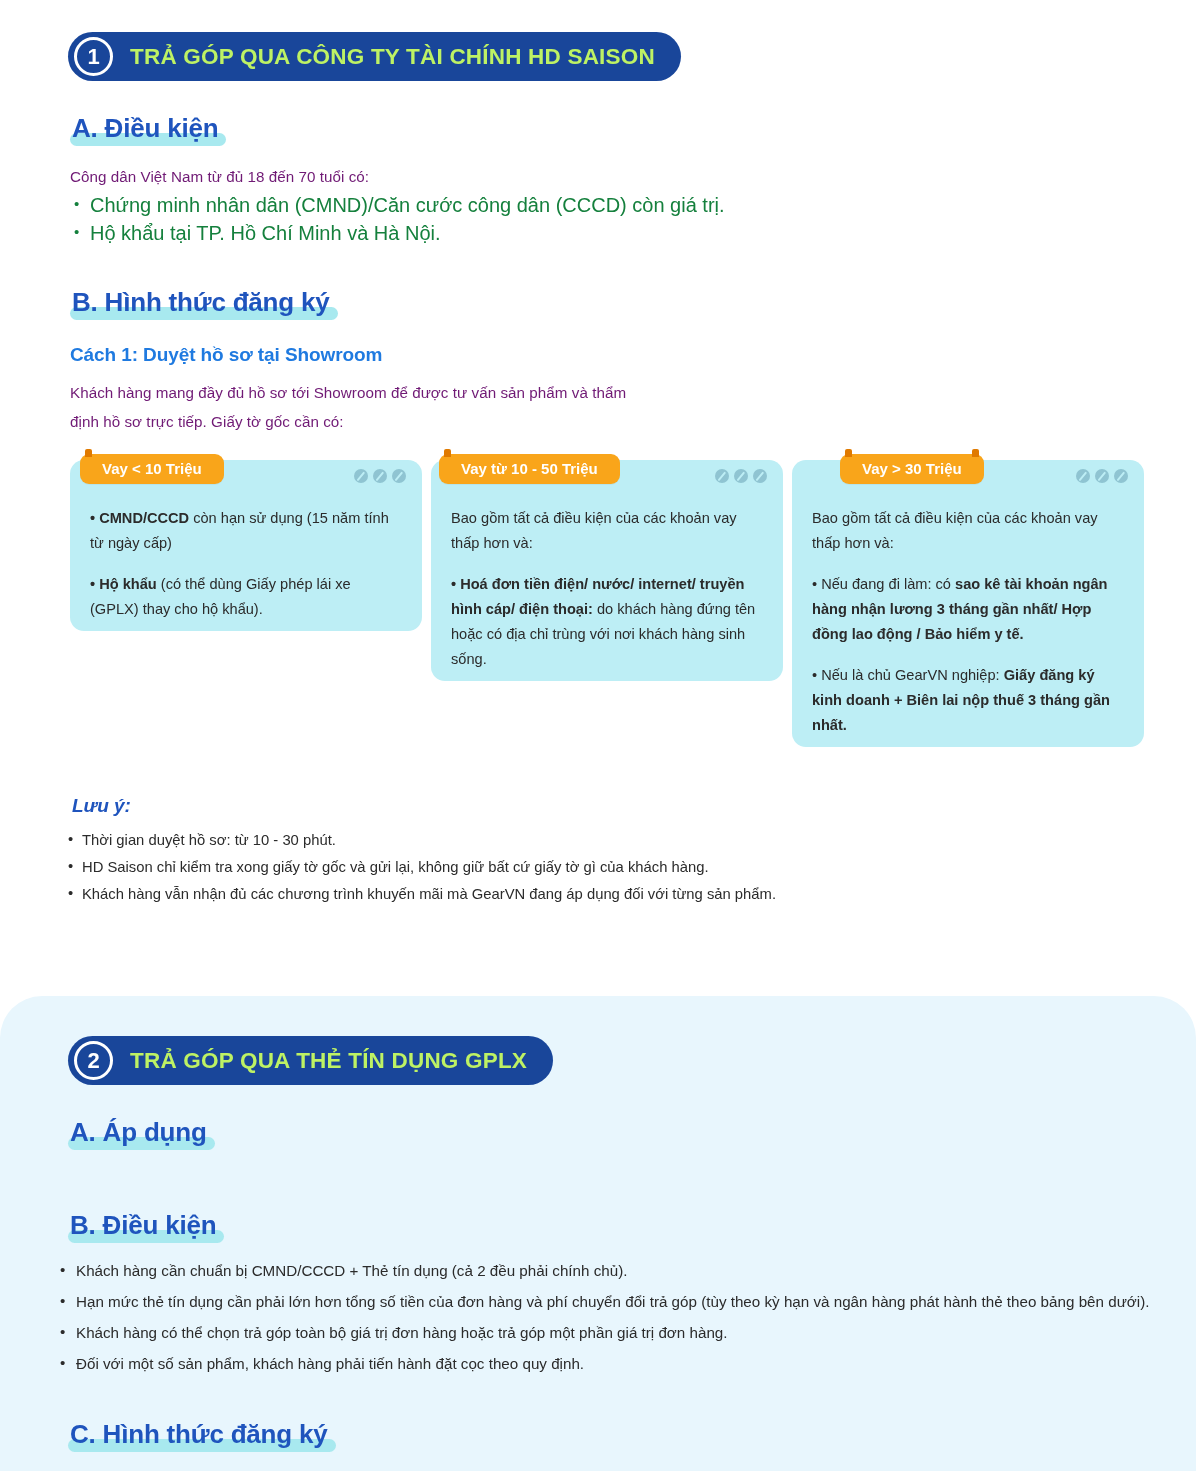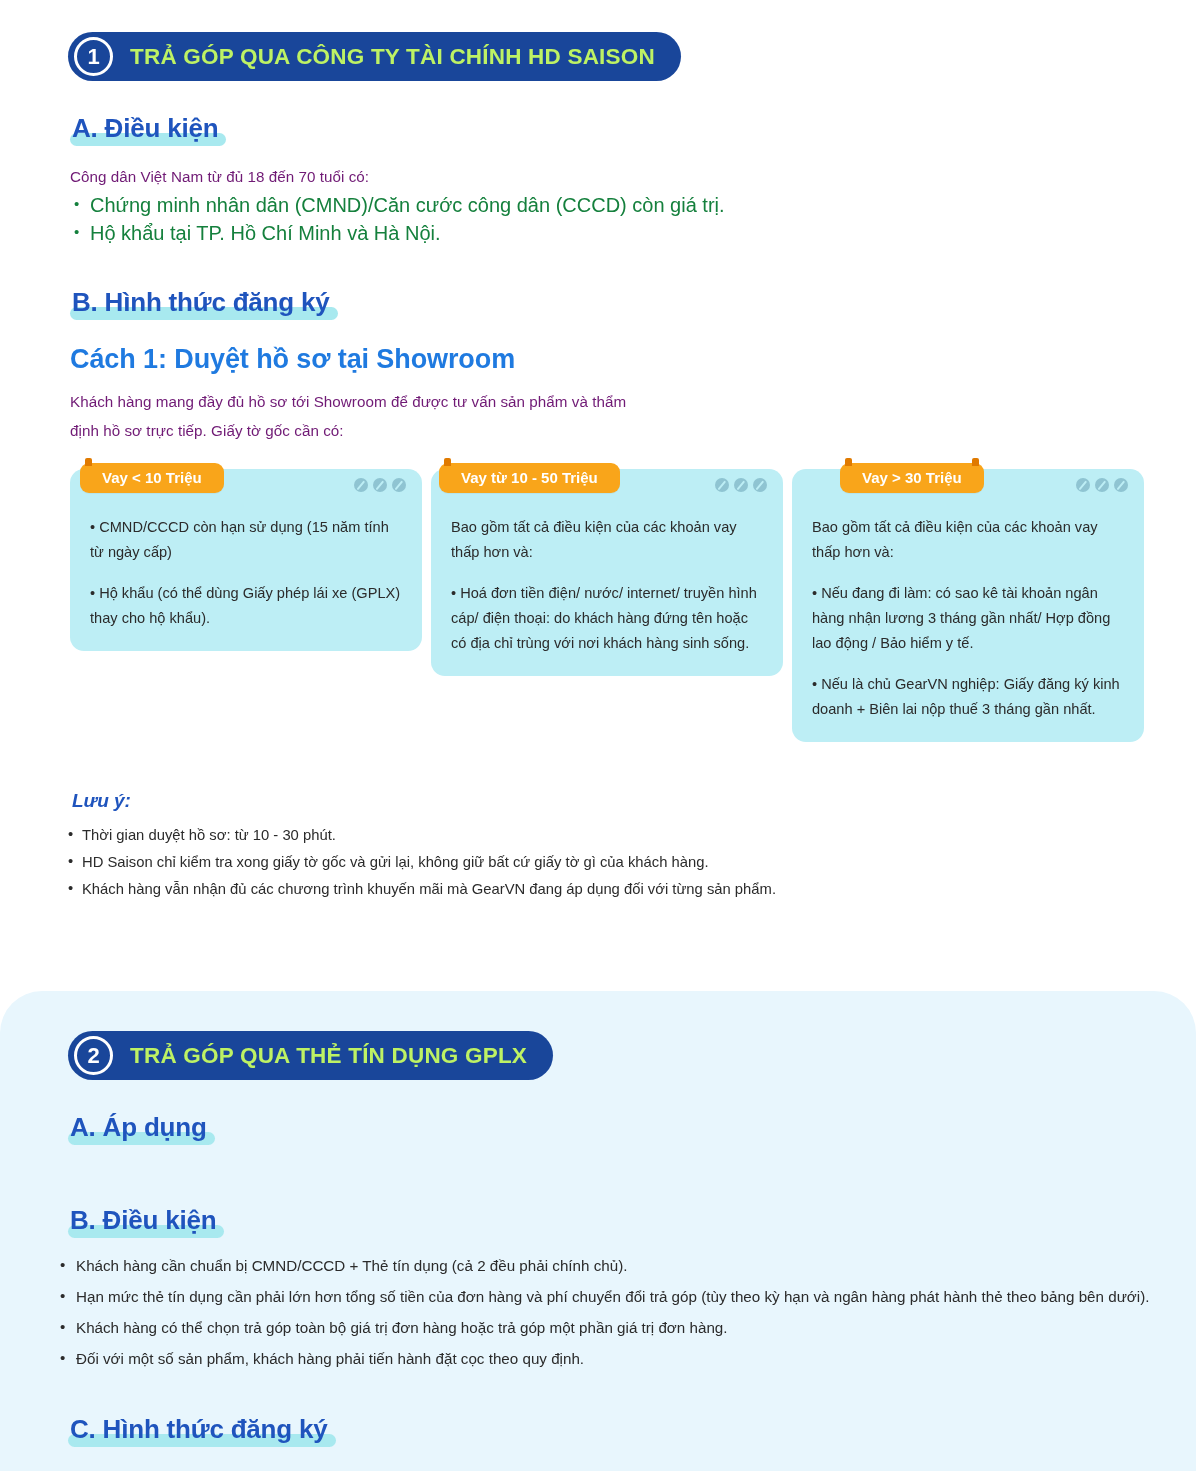--- a/index.html
+++ b/index.html
@@ -72,21 +72,21 @@
     left: 0; right: 0;
     bottom: 0px;
     height: 13px;
     background: #a8e9ef;
     border-radius: 7px;
     z-index: -1;
   }
 
   .h-cach {
     color: #1f7ae0;
-    font-size: 27px;
+    font-size: 19px;
     font-weight: bold;
     margin-left: 70px;
     letter-spacing: -0.1px;
   }
 
   .body-txt {
     color: #701a75;
     font-size: 15.2px;
     line-height: 29px;
     margin-left: 70px;
@@ -115,21 +115,21 @@
     gap: 0px;
     margin-left: 70px;
     margin-top: 24px;
     align-items: flex-start;
   }
   .card {
     position: relative;
     background: #bdeef5;
     border-radius: 14px;
     width: 352px;
-    padding: 46px 20px 20px 20px;
+    padding: 46px 20px 9px 20px;
     margin-right: 9px;
   }
   .card:nth-child(1) { min-height: 155px; }
   .card:nth-child(2) { min-height: 165px; }
   .card:nth-child(3) { min-height: 215px; }
 
   .badge {
     position: absolute;
     top: -6px;
     background: #f9a51a;
@@ -179,21 +179,21 @@
     border-radius: 1px;
   }
 
   .card p {
     color: #2b2b2b;
     font-size: 14.6px;
     line-height: 25px;
     margin-bottom: 16px;
   }
   .card p:last-child { margin-bottom: 0; }
-  .card b { font-weight: normal; }
+  .card b { font-weight: bold; }
 
   
   .luuy {
     color: #1f54bd;
     font-size: 19px;
     font-weight: bold;
     font-style: italic;
     margin-left: 72px;
   }
 

